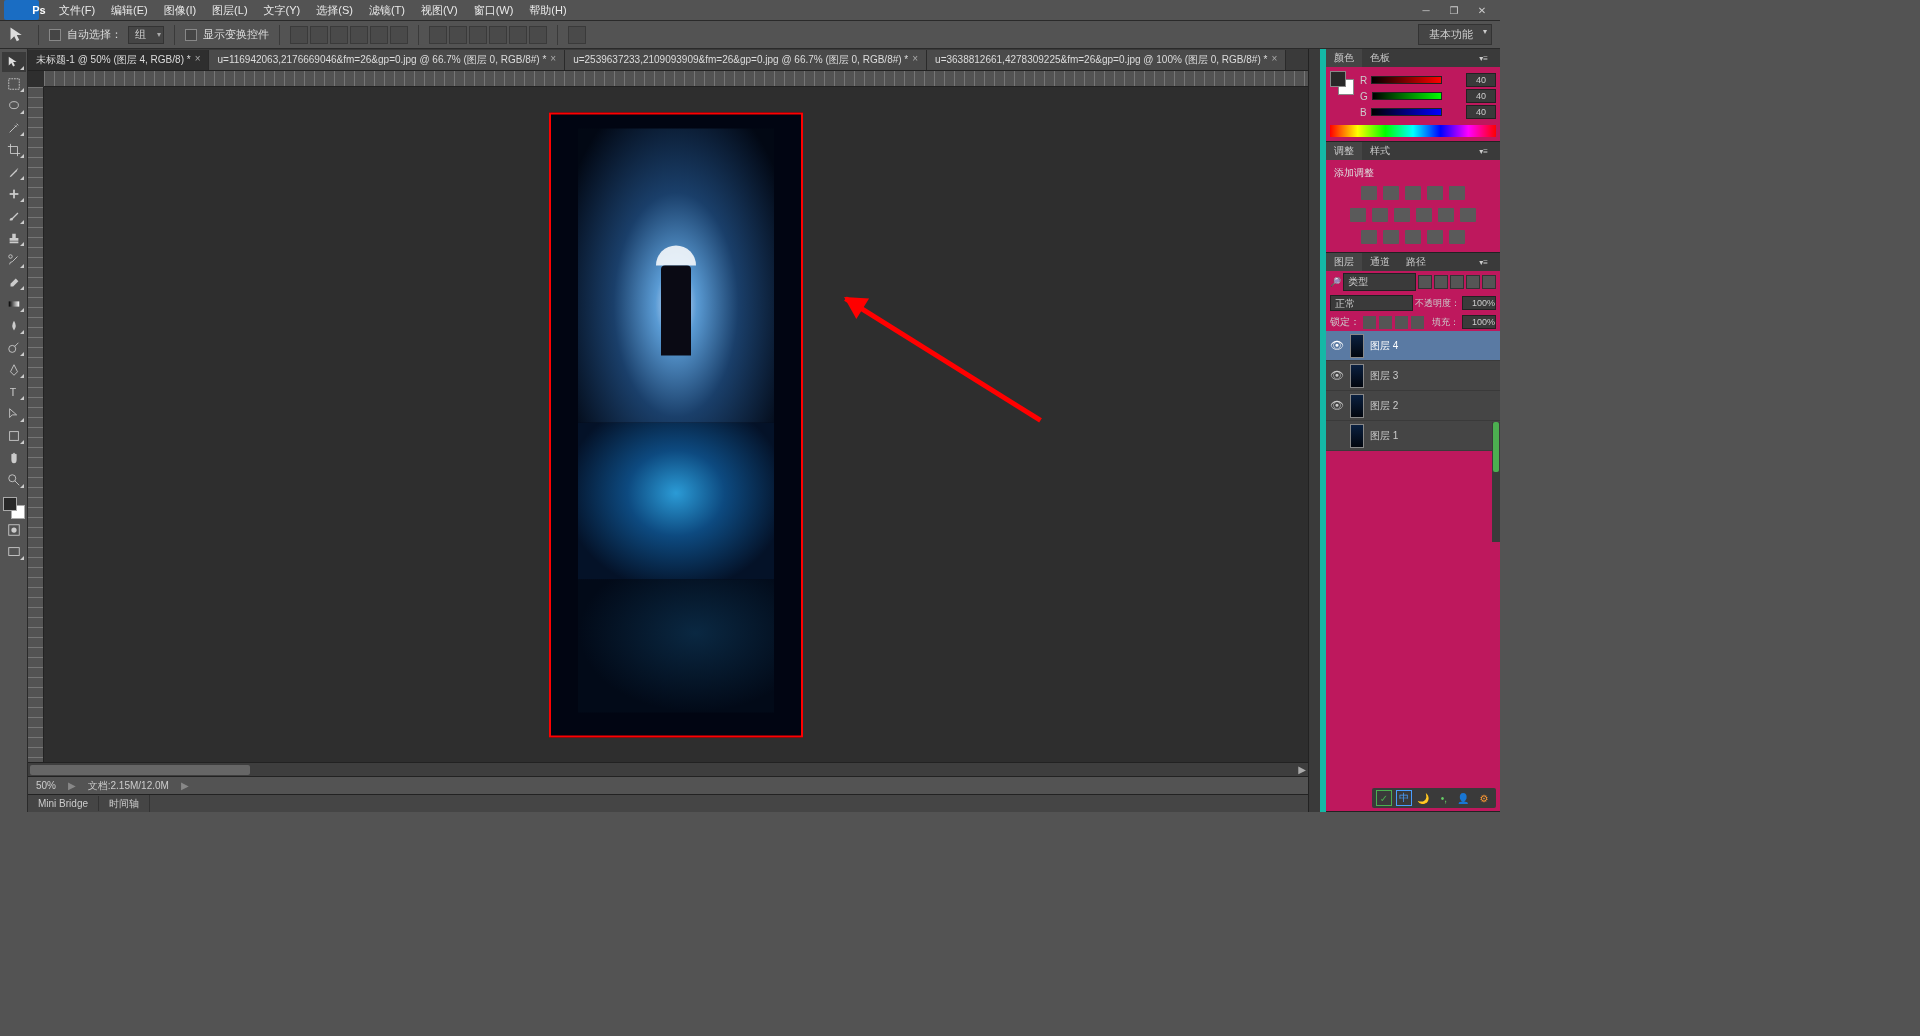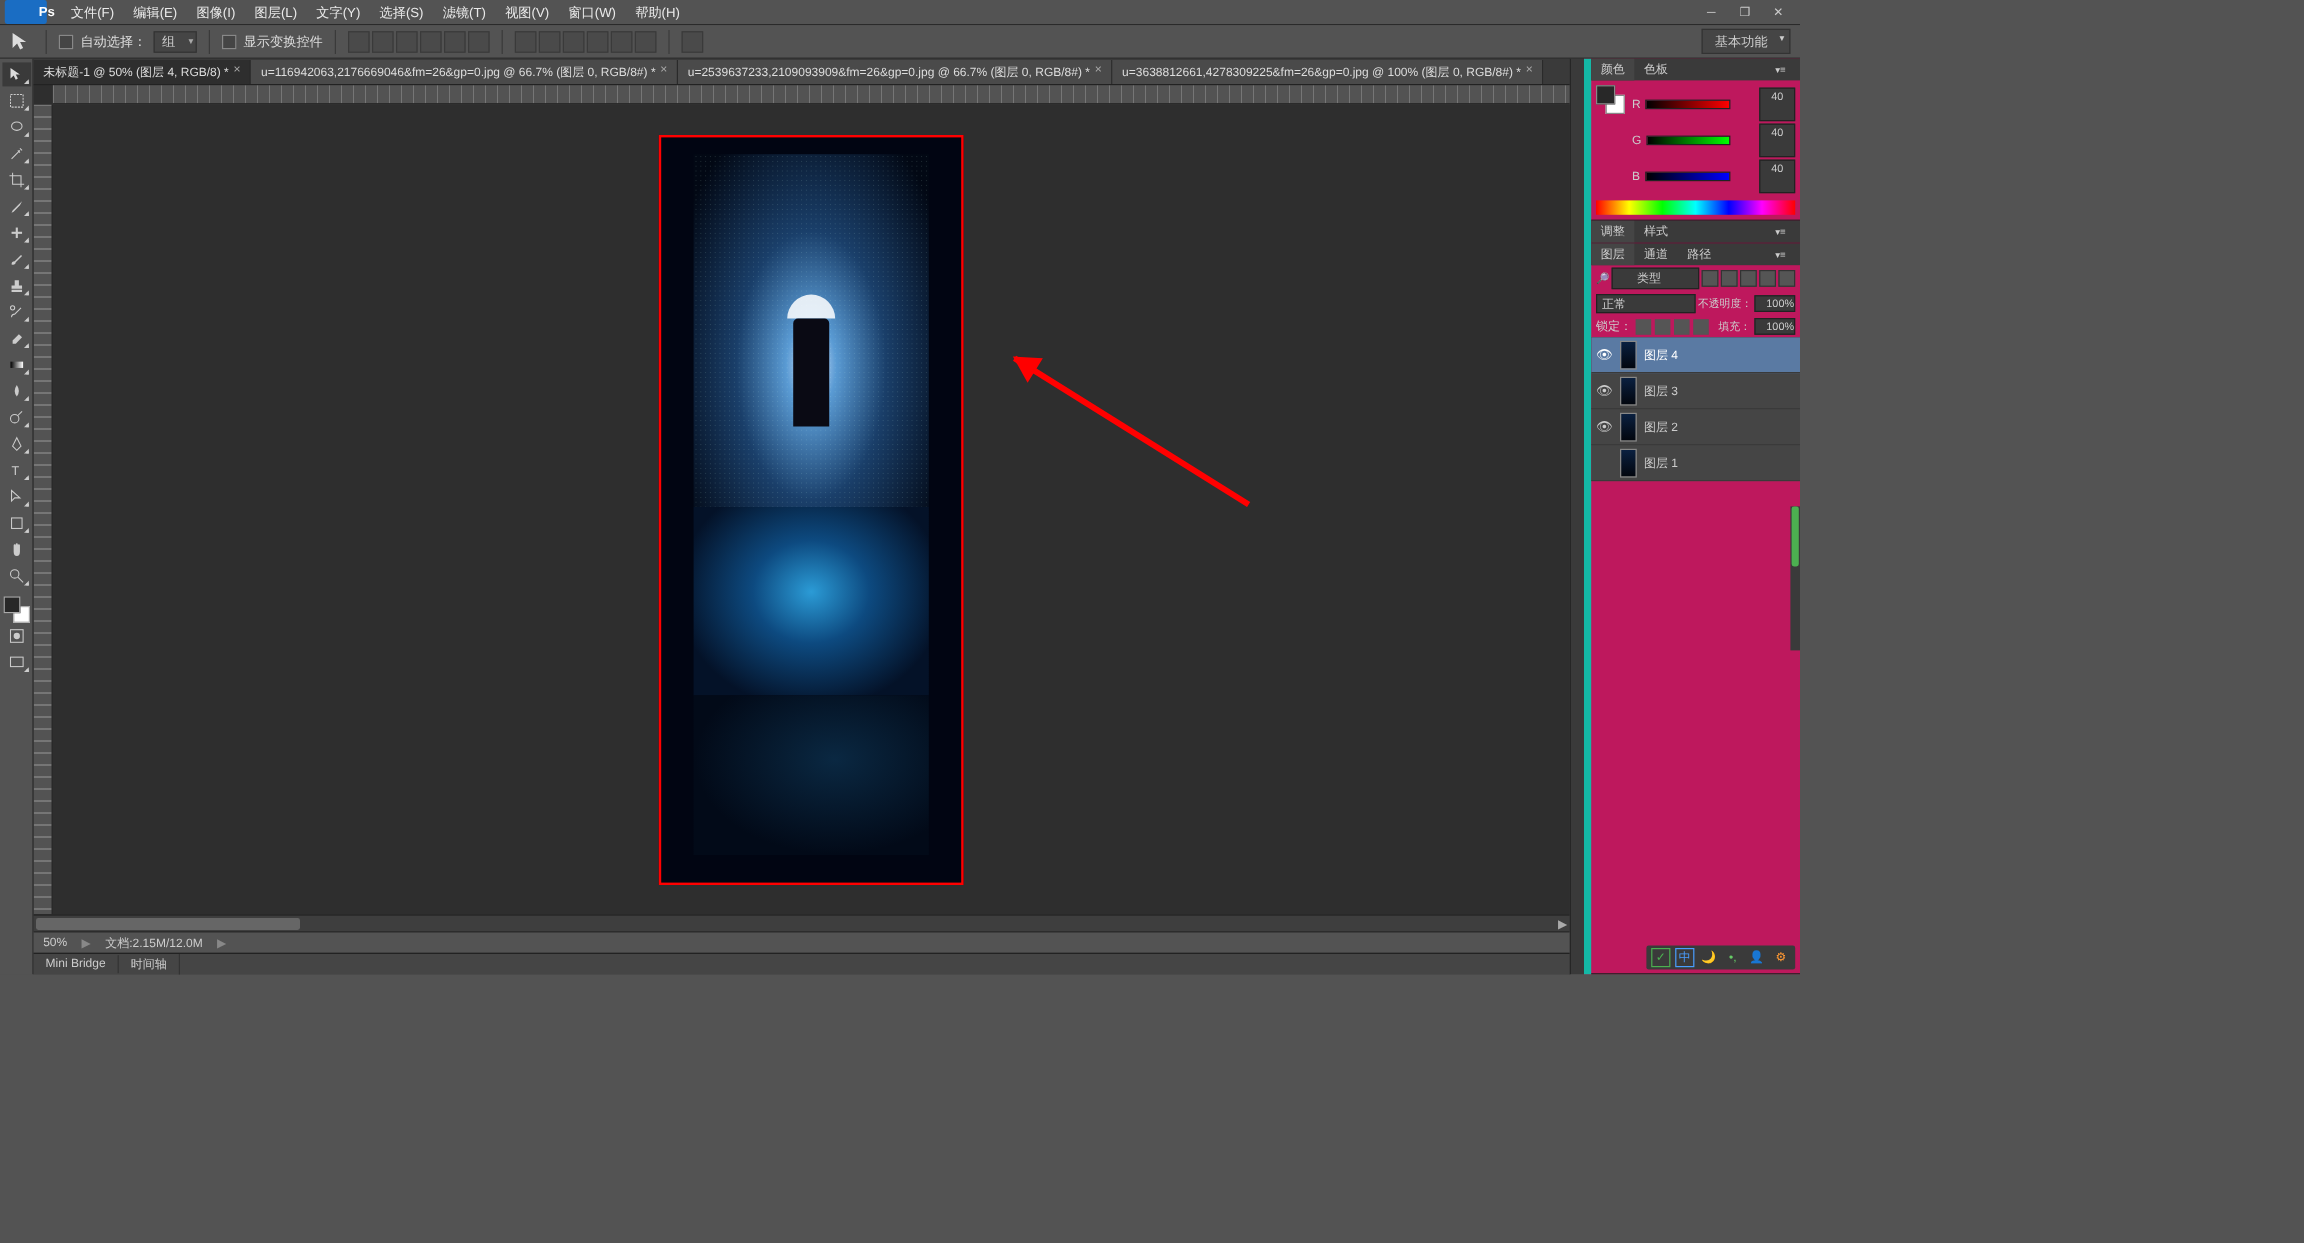--- a/index.html
+++ b/index.html
@@ -75,21 +75,21 @@
 .panel-tabs { height: 18px; background: #3a3a3a; display: flex; align-items: center; font-size: 10px; }
 .panel-tabs span { padding: 2px 8px; cursor: pointer; }
 .panel-tabs span.active { background: #454545; }
 .panel-tabs .menu-tri { margin-left: auto; margin-right: 4px; font-size: 8px; cursor: pointer; }
 .panel-body { padding: 4px; font-size: 10px; }
 
 .rgb-row { display: flex; align-items: center; gap: 4px; margin: 2px 0; }
 .slider-track { flex: 1; height: 8px; background: linear-gradient(to right, #000, #f00); border: 1px solid #222; position: relative; }
 .slider-track.g { background: linear-gradient(to right, #000, #0f0); }
 .slider-track.b { background: linear-gradient(to right, #000, #00f); }
-.slider-val { width: 30px; height: 28px; background: #3a3a3a; border: 1px solid #222; text-align: center; font-size: 9px; line-height: 12px; margin-left: 20px; }
+.slider-val { width: 30px; height: 14px; background: #3a3a3a; border: 1px solid #222; text-align: center; font-size: 9px; line-height: 12px; margin-left: 20px; }
 .hue-strip { height: 12px; background: linear-gradient(to right, #f00, #ff0, #0f0, #0ff, #00f, #f0f, #f00); margin-top: 4px; }
 
 .adjust-text { padding: 2px 4px; font-size: 10px; color: #ddd; }
 .adjust-icons { display: flex; flex-wrap: wrap; gap: 6px; padding: 4px 10px; justify-content: center; }
 .adj-ic { width: 16px; height: 14px; background: #5a5a5a; border-radius: 1px; }
 
 .layer-opts { display: flex; align-items: center; gap: 2px; padding: 2px 4px; font-size: 10px; }
 .layer-opts .icn { width: 14px; height: 14px; background: #555; border: 1px solid #333; }
 .blend-row { display: flex; gap: 2px; padding: 2px 4px; align-items: center; }
 .blend-row .dd { flex: 1; background: #3a3a3a; border: 1px solid #222; padding: 1px 4px; font-size: 10px; height: 16px; }
@@ -401,32 +401,57 @@
         <div class="hue-strip"></div>
       </div>
     </div>
 
     <div class="panel-group">
       <div class="panel-tabs">
         <span class="active">调整</span>
         <span>样式</span>
         <span class="menu-tri">▾≡</span>
       </div>
+      <div class="panel-body">
+        <div class="adjust-text">添加调整</div>
+        <div class="adjust-icons">
+          <div class="adj-ic"></div>
+          <div class="adj-ic"></div>
+          <div class="adj-ic"></div>
+          <div class="adj-ic"></div>
+          <div class="adj-ic"></div>
+        </div>
+        <div class="adjust-icons">
+          <div class="adj-ic"></div>
+          <div class="adj-ic"></div>
+          <div class="adj-ic"></div>
+          <div class="adj-ic"></div>
+          <div class="adj-ic"></div>
+          <div class="adj-ic"></div>
+        </div>
+        <div class="adjust-icons">
+          <div class="adj-ic"></div>
+          <div class="adj-ic"></div>
+          <div class="adj-ic"></div>
+          <div class="adj-ic"></div>
+          <div class="adj-ic"></div>
+        </div>
+      </div>
     </div>
 
     <div class="panel-group" style="flex:1;display:flex;flex-direction:column;">
       <div class="panel-tabs">
         <span class="active">图层</span>
         <span>通道</span>
         <span>路径</span>
         <span class="menu-tri">▾≡</span>
       </div>
       <div class="layer-opts">
         <span style="font-size:9px;">🔎</span>
-        <div class="dd" style="flex:1;background:#3a3a3a;border:1px solid #222;padding:1px 20px;font-size:10px;">类型</div>
+        <div class="dd" style="flex:1;background:#3a3a3a;border:1px solid #222;padding:1px 4px;font-size:10px;">类型</div>
         <div class="icn"></div>
         <div class="icn"></div>
         <div class="icn"></div>
         <div class="icn"></div>
         <div class="icn"></div>
       </div>
       <div class="blend-row">
         <div class="dd">正常</div>
         <span style="font-size:9px;">不透明度：</span>
         <input style="width: 34px; height: 14px; background: rgb(58, 58, 58); border: 1px solid rgb(34, 34, 34); color: rgb(204, 204, 204); font-size: 9px; text-align: right;" value="100%">

